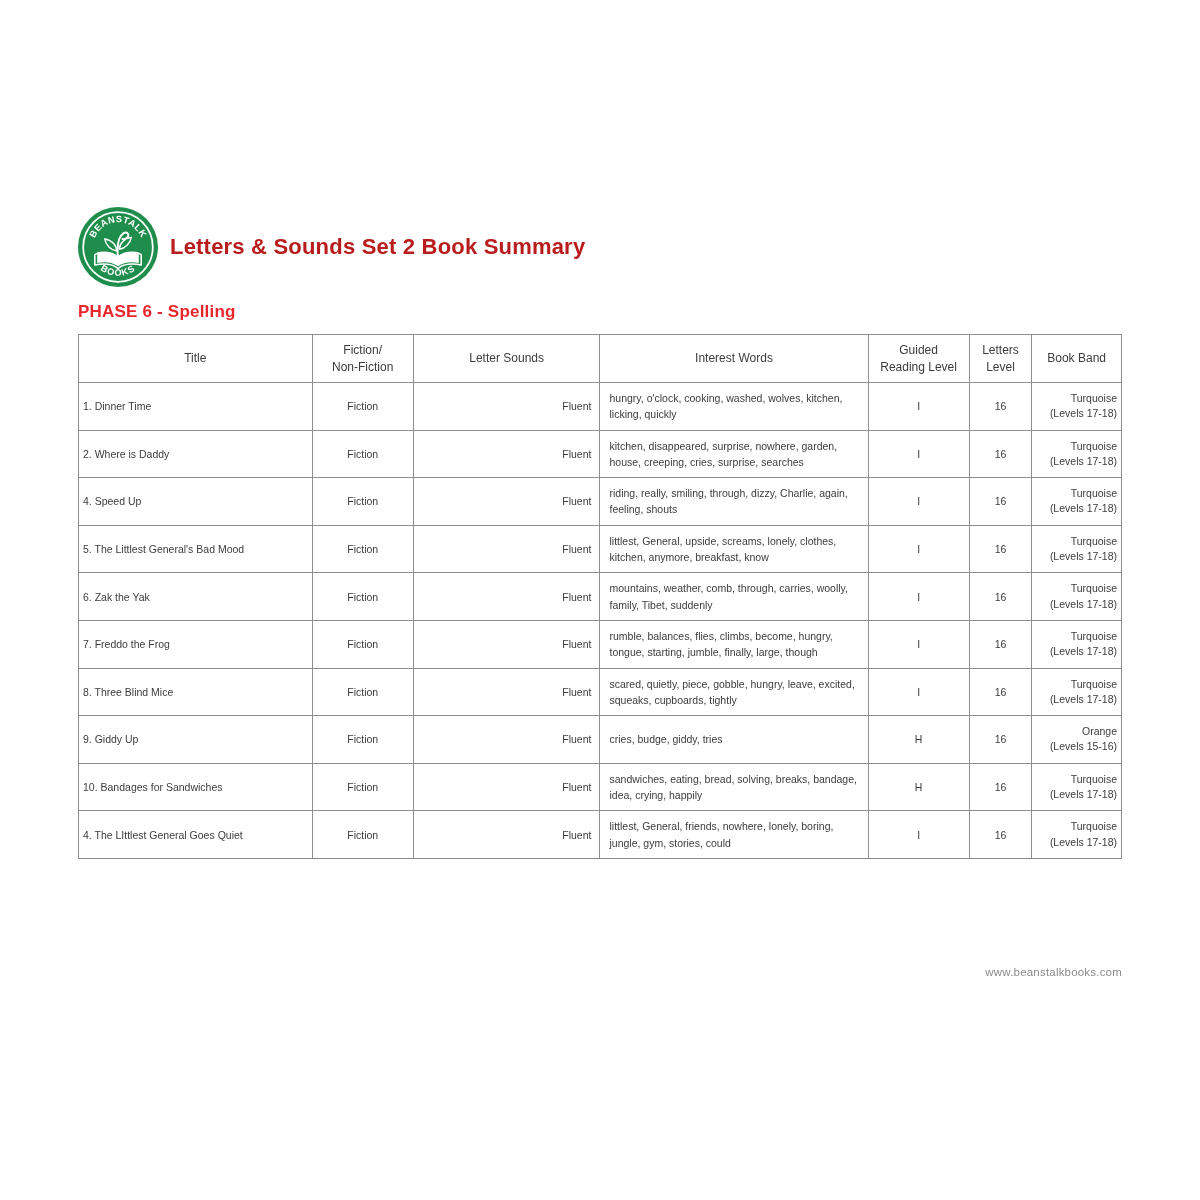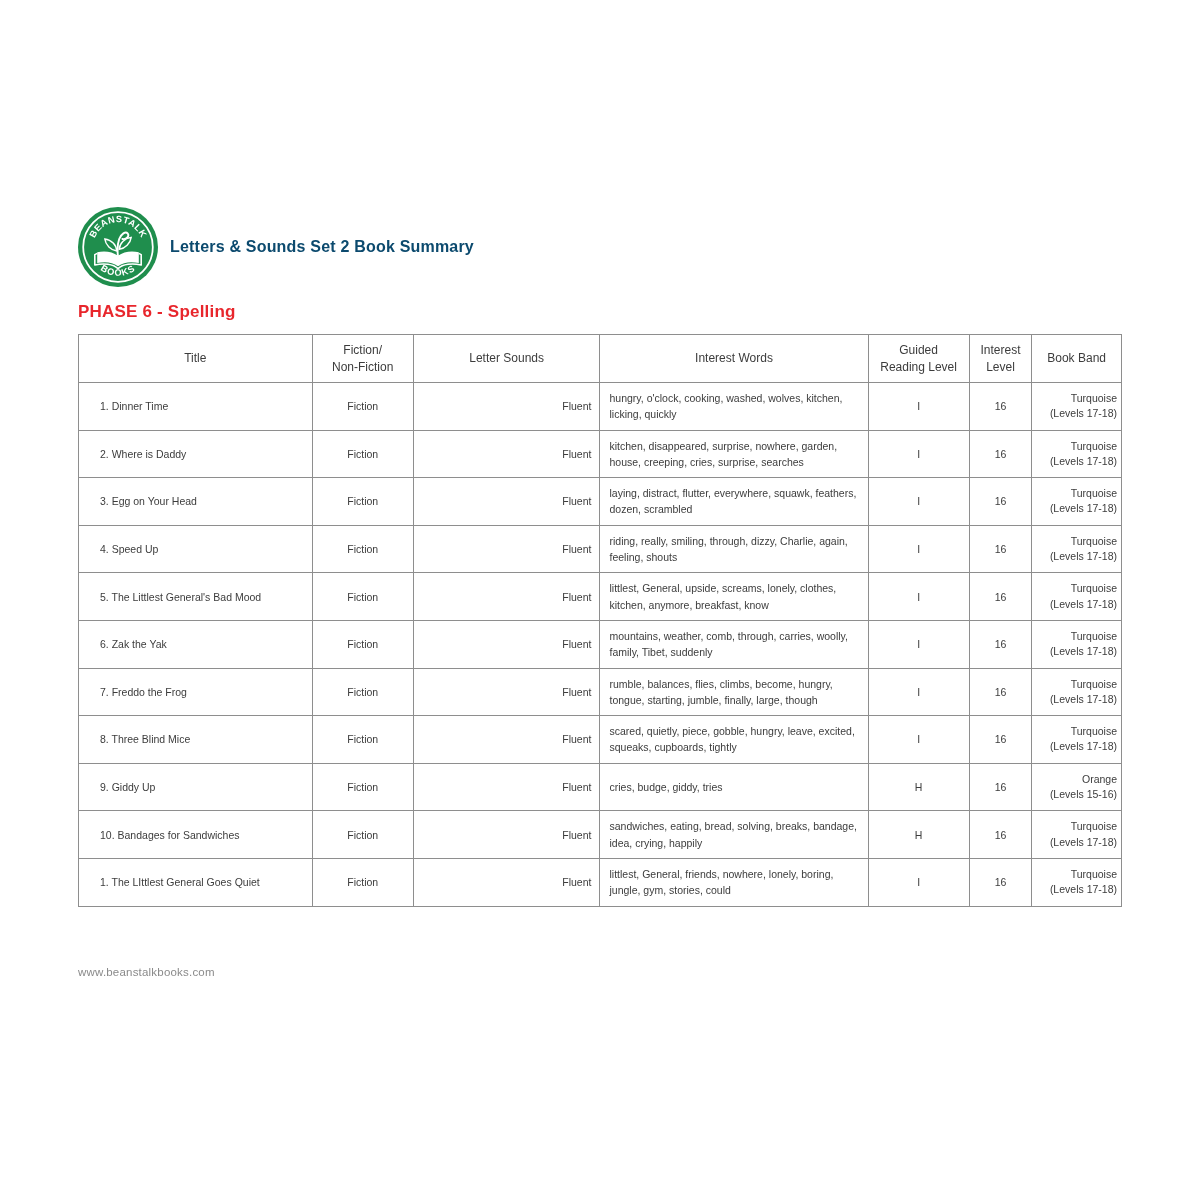--- a/index.html
+++ b/index.html
@@ -15,23 +15,23 @@
   .brand-row {
     position: absolute;
     left: 78px;
     top: 207px;
     display: flex;
     align-items: center;
     gap: 12px;
   }
   .logo { width: 80px; height: 80px; flex: 0 0 auto; }
   .doc-title {
-    font-size: 16px;
+    font-size: 22px;
     font-weight: 700;
-    color: #0c4a6e;
+    color: #b91c1c;
     letter-spacing: 0.2px;
   }
   .phase-heading {
     position: absolute;
     left: 78px;
     top: 302px;
     font-size: 17px;
     font-weight: 700;
     color: #e8262c;
     letter-spacing: 0.2px;
@@ -52,31 +52,31 @@
   }
   .summary-table thead th {
     height: 48px;
     font-size: 12px;
     text-align: center;
     line-height: 1.35;
     padding: 2px 4px;
   }
   .summary-table tbody tr { height: 47.6px; }
   .summary-table tbody td { font-size: 10.5px; line-height: 1.55; }
-  .c-title  { text-align: left; padding: 2px 8px 2px 21px; }
+  .c-title  { text-align: left; padding: 2px 8px 2px 4px; }
   .c-center { text-align: center; padding: 2px 4px; }
   .c-left   { text-align: right; padding: 2px 8px; }
   .c-words  { text-align: left; padding: 2px 9px; }
   .c-band div { line-height: 1.45; text-align: right; }
   .footer-url {
     position: absolute;
     left: 78px;
     top: 966px;
     width: 1044px;
-    text-align: left;
+    text-align: right;
     font-size: 11.5px;
     color: #8a8a8a;
     letter-spacing: 0.2px;
   }
 </style>
 </head>
 <body>
 
 <div class="sheet">
 
@@ -129,21 +129,21 @@
             <div>Letter Sounds</div>
           </th>
         <th>
             <div>Interest Words</div>
           </th>
         <th>
             <div>Guided</div>
             <div>Reading Level</div>
           </th>
         <th>
-            <div>Interest</div>
+            <div>Letters</div>
             <div>Level</div>
           </th>
         <th>
             <div>Book Band</div>
           </th>
       </tr>
     </thead>
     <tbody>
       <tr>
         <td class="c-title">1. Dinner Time</td>
@@ -163,32 +163,20 @@
         <td class="c-left">Fluent</td>
         <td class="c-words">kitchen, disappeared, surprise, nowhere, garden, house, creeping, cries, surprise, searches</td>
         <td class="c-center">I</td>
         <td class="c-center">16</td>
         <td class="c-center c-band">
             <div>Turquoise</div>
             <div>(Levels 17-18)</div>
           </td>
       </tr>
       <tr>
-        <td class="c-title">3. Egg on Your Head</td>
-        <td class="c-center">Fiction</td>
-        <td class="c-left">Fluent</td>
-        <td class="c-words">laying, distract, flutter, everywhere, squawk, feathers, dozen, scrambled</td>
-        <td class="c-center">I</td>
-        <td class="c-center">16</td>
-        <td class="c-center c-band">
-            <div>Turquoise</div>
-            <div>(Levels 17-18)</div>
-          </td>
-      </tr>
-      <tr>
         <td class="c-title">4. Speed Up</td>
         <td class="c-center">Fiction</td>
         <td class="c-left">Fluent</td>
         <td class="c-words">riding, really, smiling, through, dizzy, Charlie, again, feeling, shouts</td>
         <td class="c-center">I</td>
         <td class="c-center">16</td>
         <td class="c-center c-band">
             <div>Turquoise</div>
             <div>(Levels 17-18)</div>
           </td>
@@ -259,21 +247,21 @@
         <td class="c-left">Fluent</td>
         <td class="c-words">sandwiches, eating, bread, solving, breaks, bandage, idea, crying, happily</td>
         <td class="c-center">H</td>
         <td class="c-center">16</td>
         <td class="c-center c-band">
             <div>Turquoise</div>
             <div>(Levels 17-18)</div>
           </td>
       </tr>
       <tr>
-        <td class="c-title">1. The LIttlest General Goes Quiet</td>
+        <td class="c-title">4. The LIttlest General Goes Quiet</td>
         <td class="c-center">Fiction</td>
         <td class="c-left">Fluent</td>
         <td class="c-words">littlest, General, friends, nowhere, lonely, boring, jungle, gym, stories, could</td>
         <td class="c-center">I</td>
         <td class="c-center">16</td>
         <td class="c-center c-band">
             <div>Turquoise</div>
             <div>(Levels 17-18)</div>
           </td>
       </tr>

